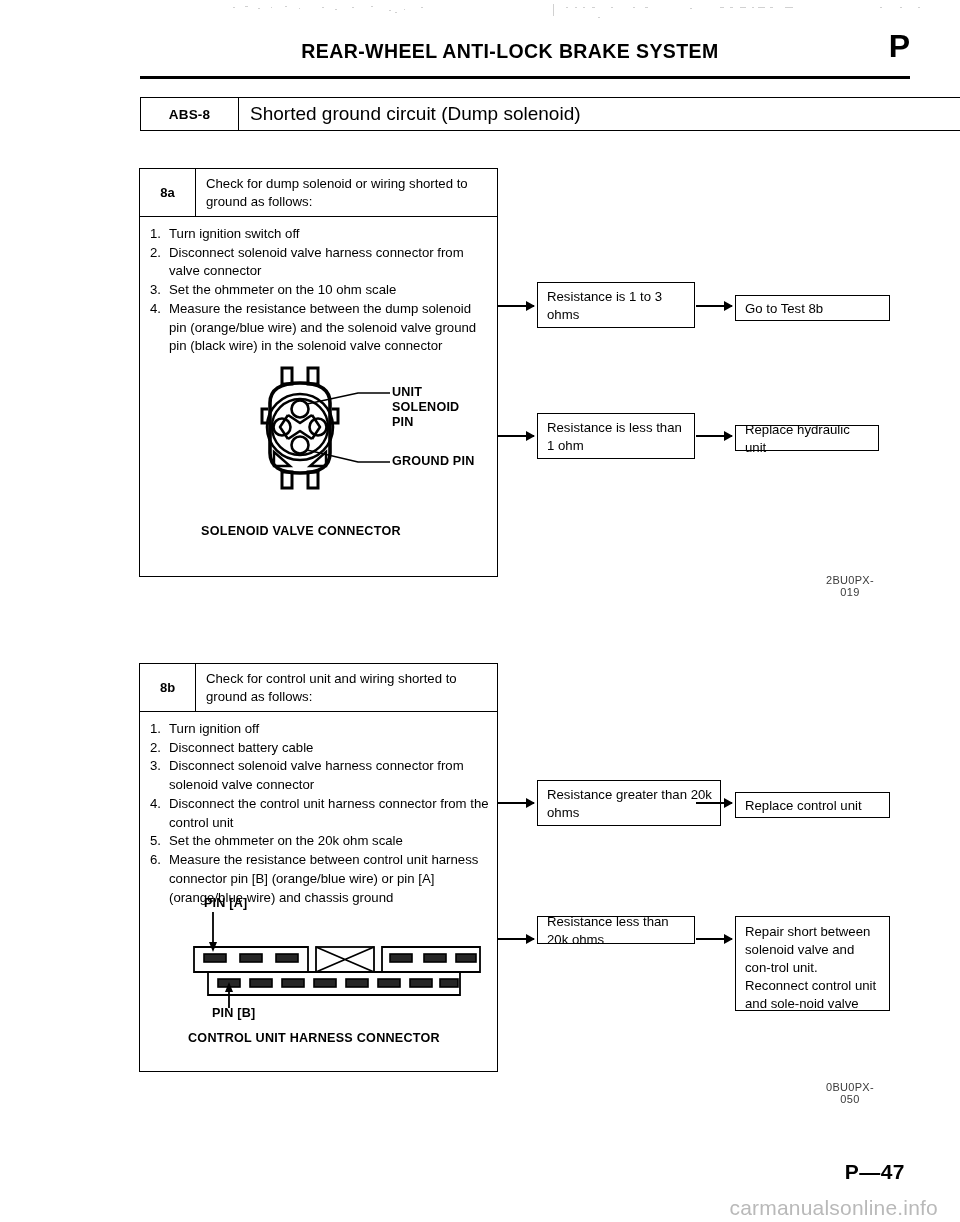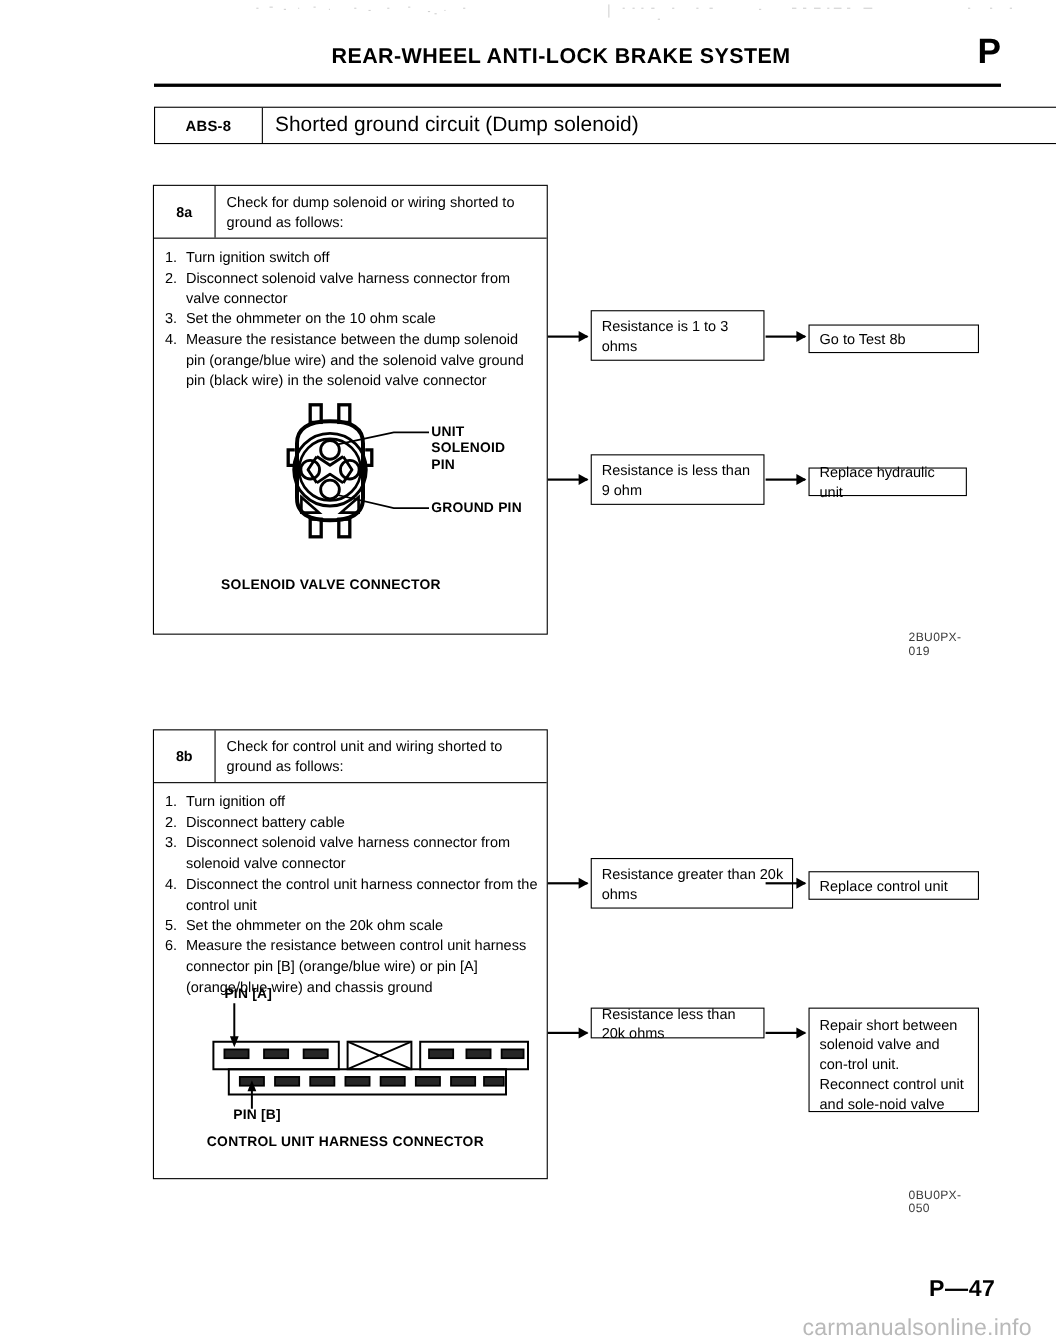--- a/index.html
+++ b/index.html
@@ -192,20 +192,21 @@
     border-top: 5px solid transparent;
     border-bottom: 5px solid transparent;
   }
 
   
   .figure-id {
     position: absolute;
     font-size: 11px;
     letter-spacing: 0.3px;
     color: #3a3a3a;
+    text-align: center;
   }
 
   
   .footer-page {
     position: absolute;
     right: 55px;
     bottom: 38px;
     font-size: 21px;
     font-weight: bold;
     letter-spacing: 0.5px;
@@ -379,21 +380,21 @@
       <div class="diagram-caption" style="left:61px; top:355px;">SOLENOID VALVE CONNECTOR</div>
     </div>
 
     <div class="arrow" style="left:498px; top:305px; width:36px;"></div>
     <div class="obox mid" style="left:537px; top:282px; width:158px; height:46px;">Resistance is 1 to 3 ohms</div>
 
     <div class="arrow" style="left:696px; top:305px; width:36px;"></div>
     <div class="obox mid" style="left:735px; top:295px; width:155px; height:26px;">Go to Test 8b</div>
 
     <div class="arrow" style="left:498px; top:435px; width:36px;"></div>
-    <div class="obox mid" style="left:537px; top:413px; width:158px; height:46px;">Resistance is less than 9 ohm</div>
+    <div class="obox mid" style="left:537px; top:413px; width:158px; height:46px;">Resistance is less than 1 ohm</div>
 
     <div class="arrow" style="left:696px; top:435px; width:36px;"></div>
     <div class="obox mid" style="left:735px; top:425px; width:144px; height:26px;">Replace hydraulic unit</div>
 
     <div class="figure-id" style="left:826px; top:574px;">2BU0PX-019</div>
   </div>
 
   <div class="test-block" style="left:0;top:0;">
 
     <div class="test-panel" style="left:139px; top:663px; width:359px; height:409px;">

